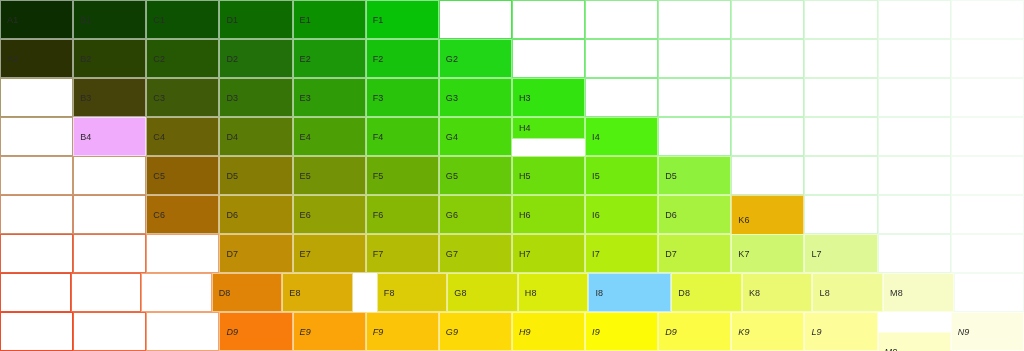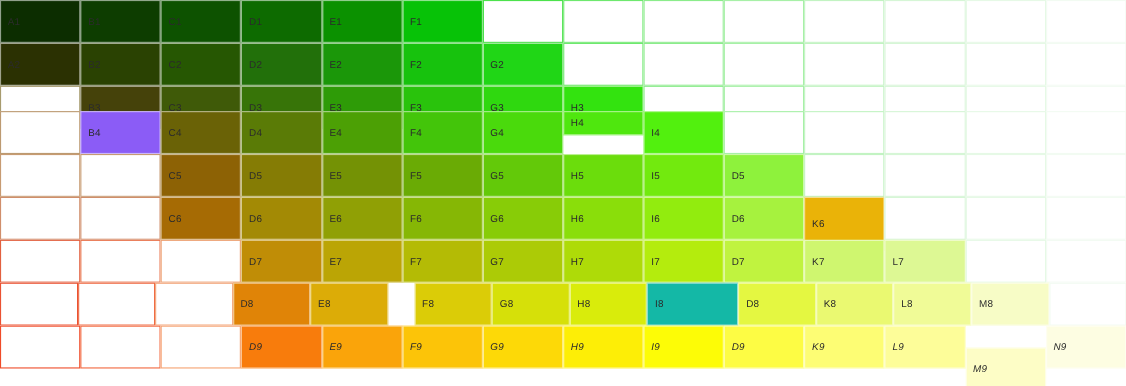--- a/index.html
+++ b/index.html
@@ -81,21 +81,21 @@
         <span class="lbl">G2</span>
       </div>
       <div class="cell empty" style="width: 73.14px; height: 39px; background: rgb(255, 255, 255); border-color: rgb(110, 232, 110);"></div>
       <div class="cell empty" style="width: 73.14px; height: 39px; background: rgb(255, 255, 255); border-color: rgb(139, 236, 139);"></div>
       <div class="cell empty" style="width: 73.14px; height: 39px; background: rgb(255, 255, 255); border-color: rgb(167, 240, 167);"></div>
       <div class="cell empty" style="width: 73.14px; height: 39px; background: rgb(255, 255, 255); border-color: rgb(194, 243, 194);"></div>
       <div class="cell empty" style="width: 73.14px; height: 39px; background: rgb(255, 255, 255); border-color: rgb(214, 246, 214);"></div>
       <div class="cell empty" style="width: 73.14px; height: 39px; background: rgb(255, 255, 255); border-color: rgb(230, 249, 230);"></div>
       <div class="cell empty" style="width: 73.14px; height: 39px; background: rgb(255, 255, 255); border-color: rgb(242, 251, 242);"></div>
     </div>
-    <div class="row" style="height: 23px;">
+    <div class="row" style="height: 39px;">
       <div class="cell empty" style="width: 73.14px; height: 39px; background: rgb(255, 255, 255); border-color: rgb(167, 155, 110);"></div>
       <div class="cell" style="width: 73.14px; height: 39px; background: rgb(69, 66, 10); border-color: rgba(255, 255, 255, 0.55);">
         <span class="lbl">B3</span>
       </div>
       <div class="cell" style="width: 73.14px; height: 39px; background: rgb(63, 90, 8); border-color: rgba(255, 255, 255, 0.55);">
         <span class="lbl">C3</span>
       </div>
       <div class="cell" style="width: 73.14px; height: 39px; background: rgb(55, 116, 8); border-color: rgba(255, 255, 255, 0.55);">
         <span class="lbl">D3</span>
       </div>
@@ -113,21 +113,21 @@
       </div>
       <div class="cell empty" style="width: 73.14px; height: 39px; background: rgb(255, 255, 255); border-color: rgb(139, 236, 139);"></div>
       <div class="cell empty" style="width: 73.14px; height: 39px; background: rgb(255, 255, 255); border-color: rgb(167, 240, 167);"></div>
       <div class="cell empty" style="width: 73.14px; height: 39px; background: rgb(255, 255, 255); border-color: rgb(194, 243, 194);"></div>
       <div class="cell empty" style="width: 73.14px; height: 39px; background: rgb(255, 255, 255); border-color: rgb(214, 246, 214);"></div>
       <div class="cell empty" style="width: 73.14px; height: 39px; background: rgb(255, 255, 255); border-color: rgb(230, 249, 230);"></div>
       <div class="cell empty" style="width: 73.14px; height: 39px; background: rgb(255, 255, 255); border-color: rgb(242, 251, 242);"></div>
     </div>
     <div class="row" style="height: 39px;">
       <div class="cell empty" style="width: 73.14px; height: 39px; background: rgb(255, 255, 255); border-color: rgb(188, 154, 113);"></div>
-      <div class="cell" style="width: 73.14px; height: 39px; background: #8b5cf6; border-color: rgba(255, 255, 255, 0.55);">
+      <div class="cell" style="width: 73.14px; height: 39px; background: #f0abfc; border-color: rgba(255, 255, 255, 0.55);">
         <span class="lbl">B4</span>
       </div>
       <div class="cell" style="width: 73.14px; height: 39px; background: rgb(106, 98, 6); border-color: rgba(255, 255, 255, 0.55);">
         <span class="lbl">C4</span>
       </div>
       <div class="cell" style="width: 73.14px; height: 39px; background: rgb(90, 123, 6); border-color: rgba(255, 255, 255, 0.55);">
         <span class="lbl">D4</span>
       </div>
       <div class="cell" style="width: 73.14px; height: 39px; background: rgb(76, 160, 5); border-color: rgba(255, 255, 255, 0.55);">
         <span class="lbl">E4</span>
@@ -262,21 +262,21 @@
       </div>
       <div class="cell" style="width: 73.14px; height: 39px; background: rgb(219, 204, 7); border-color: rgba(255, 255, 255, 0.55); margin-left: 24px;">
         <span class="lbl">F8</span>
       </div>
       <div class="cell" style="width: 73.14px; height: 39px; background: rgb(214, 224, 9); border-color: rgba(255, 255, 255, 0.55);">
         <span class="lbl">G8</span>
       </div>
       <div class="cell" style="width: 73.14px; height: 39px; background: rgb(217, 236, 11); border-color: rgba(255, 255, 255, 0.55);">
         <span class="lbl">H8</span>
       </div>
-      <div class="cell" style="width: 86px; height: 39px; background: #14b8a6; border-color: rgba(255, 255, 255, 0.55);">
+      <div class="cell" style="width: 86px; height: 39px; background: #7dd3fc; border-color: rgba(255, 255, 255, 0.55);">
         <span class="lbl">I8</span>
       </div>
       <div class="cell" style="width: 73.14px; height: 39px; background: rgb(228, 247, 65); border-color: rgba(255, 255, 255, 0.55);">
         <span class="lbl">D8</span>
       </div>
       <div class="cell" style="width: 73.14px; height: 39px; background: rgb(234, 249, 113); border-color: rgba(255, 255, 255, 0.55);">
         <span class="lbl">K8</span>
       </div>
       <div class="cell" style="width: 73.14px; height: 39px; background: rgb(240, 251, 151); border-color: rgba(255, 255, 255, 0.55);">
         <span class="lbl">L8</span>

